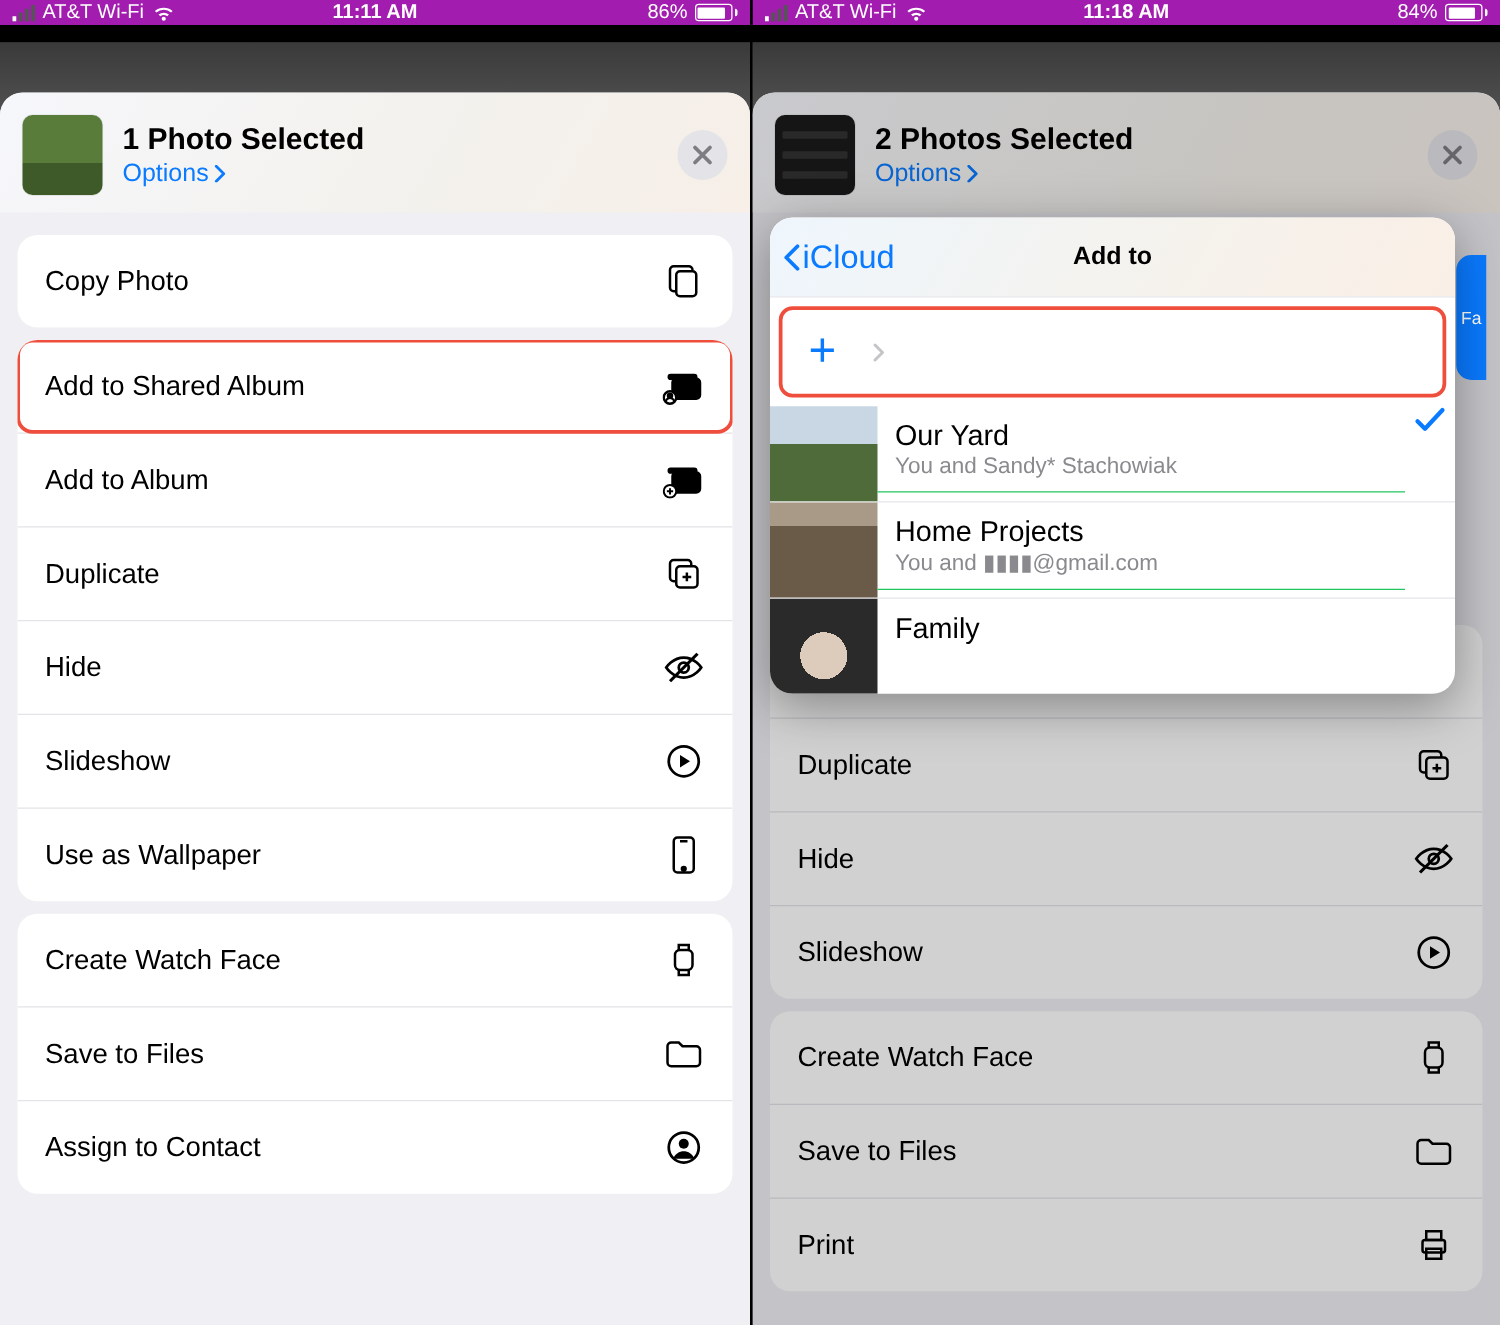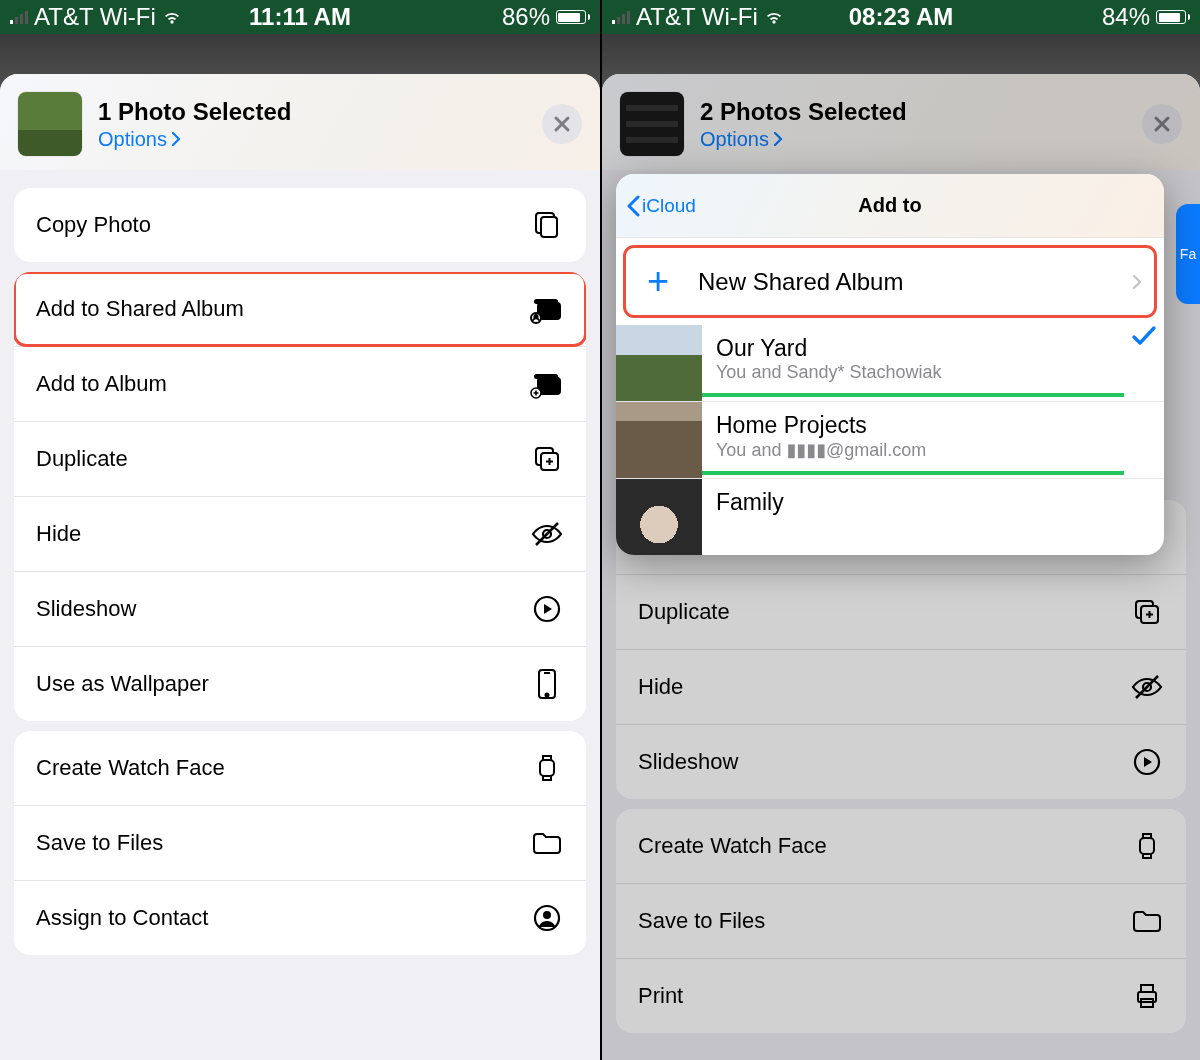--- a/index.html
+++ b/index.html
@@ -14,27 +14,27 @@
     width: 600px;
     height: 1060px;
     background: #000;
     position: relative;
     overflow: hidden;
   }
   .phone + .phone { border-left: 2px solid #000; }
 
   
   .status-bar {
-    height: 34px;
-    background: #14532d;
+    height: 20px;
+    background: #a21caf;
     color: #fff;
     display: flex;
     align-items: center;
     padding: 0 10px;
-    font-size: 24px;
+    font-size: 16px;
     font-weight: 500;
   }
   .status-left { display: flex; align-items: center; gap: 6px; flex: 1; }
   .status-center { flex: 1; text-align: center; font-weight: 600; }
   .status-right { flex: 1; display: flex; justify-content: flex-end; align-items: center; gap: 6px; }
   .signal-bars { display: flex; align-items: flex-end; gap: 2px; height: 14px; }
   .signal-bars span { width: 3px; background: #555; display: block; }
   .signal-bars span.on { background: #fff; }
   .signal-bars span:nth-child(1){height:4px;} .signal-bars span:nth-child(2){height:7px;}
   .signal-bars span:nth-child(3){height:10px;} .signal-bars span:nth-child(4){height:13px;}
@@ -118,21 +118,21 @@
   }
   .popup-header {
     display:flex; align-items:center; justify-content:center;
     height:64px; position:relative;
     background: linear-gradient(120deg,#eef6fd 0%,#f5f2ec 60%,#faefe6 100%);
     border-bottom:1px solid #e6e6ea;
   }
   .popup-back {
     position:absolute; left:10px; top:0; bottom:0;
     display:flex; align-items:center; gap:2px;
-    color:#0a7aff; font-size:19px;
+    color:#0a7aff; font-size:26px;
   }
   .popup-title { font-size:20px; font-weight:700; }
 
   .popup-new {
     display:flex; align-items:center; gap:20px;
     padding: 18px 18px;
     outline:3px solid #ef4e3c; outline-offset:-6px; border-radius:14px;
     margin:4px; position:relative;
   }
   .plus-icon { color:#0a7aff; font-size:38px; font-weight:300; width:40px; text-align:center; }
@@ -145,29 +145,29 @@
     border-top:1px solid #e6e6ea;
   }
   .album-row:first-child{border-top:none;}
   .album-thumb {
     width:86px; height:76px; background:#999; flex-shrink:0;
     background-size:cover;
   }
   .album-thumb.t1 { background: linear-gradient(#c9d7e4 0%,#c9d7e4 40%,#4f6b3a 40%,#4f6b3a 100%); }
   .album-thumb.t2 { background: linear-gradient(#a89a86 0%,#a89a86 25%,#6a5a48 25%,#6a5a48 100%); }
   .album-thumb.t3 { background: radial-gradient(circle at 50% 60%, #dcb 0 30%, #2a2a2a 30% 100%); }
-  .album-text { flex:1; padding:10px 14px 10px 14px; border-bottom:4px solid #22c55e; }
+  .album-text { flex:1; padding:10px 14px 10px 14px; border-bottom:1px solid #22c55e; }
   .album-row:last-child .album-text{border-bottom:none;}
   .album-name { font-size:23px; }
   .album-sub { font-size:18px; color:#8a8a8e; margin-top:0; }
   .album-check { width:40px; display:flex; align-items:center; justify-content:center; color:#0a7aff; font-size:28px; }
 
   
   .side-peek {
-    position:absolute; right:0; top:170px;
+    position:absolute; right:11px; top:170px;
     width:24px; height:100px; background:#0a7aff;
     border-radius:12px 0 0 12px;
     color:#fff; font-size:14px; display:flex; align-items:center; justify-content:center;
     writing-mode:horizontal-tb;
     z-index:5;
   }
 
   svg { display:block; }
 </style>
 </head>
@@ -346,21 +346,21 @@
           <span></span>
           <span></span>
       </div>
       <span>AT&amp;T Wi-Fi</span>
       <span class="wifi-icon">
         <svg viewBox="0 0 24 24" fill="#fff">
             <path d="M12 20a2 2 0 1 0 0-4 2 2 0 0 0 0 4zm-5-6a8 8 0 0 1 10 0l-1.7 1.7a5.5 5.5 0 0 0-6.6 0zm-3.5-3.5a13 13 0 0 1 17 0L19 12a10.5 10.5 0 0 0-14 0z"></path>
           </svg>
       </span>
     </div>
-    <div class="status-center">08:23 AM</div>
+    <div class="status-center">11:18 AM</div>
     <div class="status-right">
       <span>84%</span>
       <div class="battery">
         <div class="battery-body">
             <div class="battery-fill" style="width:84%"></div>
           </div>
         <div class="battery-tip"></div>
       </div>
     </div>
   </div>
@@ -480,21 +480,20 @@
           <svg width="14" height="22" viewBox="0 0 14 22">
               <path d="M12 2L3 11l9 9" stroke="#0a7aff" stroke-width="3" fill="none" stroke-linecap="round" stroke-linejoin="round"></path>
             </svg>
           <span>iCloud</span>
         </div>
         <div class="popup-title">Add to</div>
       </div>
 
       <div class="popup-new">
         <div class="plus-icon">+</div>
-        <div class="label">New Shared Album</div>
         <div class="chevron-right">
           <svg width="10" height="16" viewBox="0 0 10 16">
               <path d="M2 2l6 6-6 6" stroke="#c5c5c9" stroke-width="2.4" fill="none" stroke-linecap="round" stroke-linejoin="round"></path>
             </svg>
         </div>
       </div>
 
       <div class="album-list">
         <div class="album-row">
           <div class="album-thumb t1"></div>

